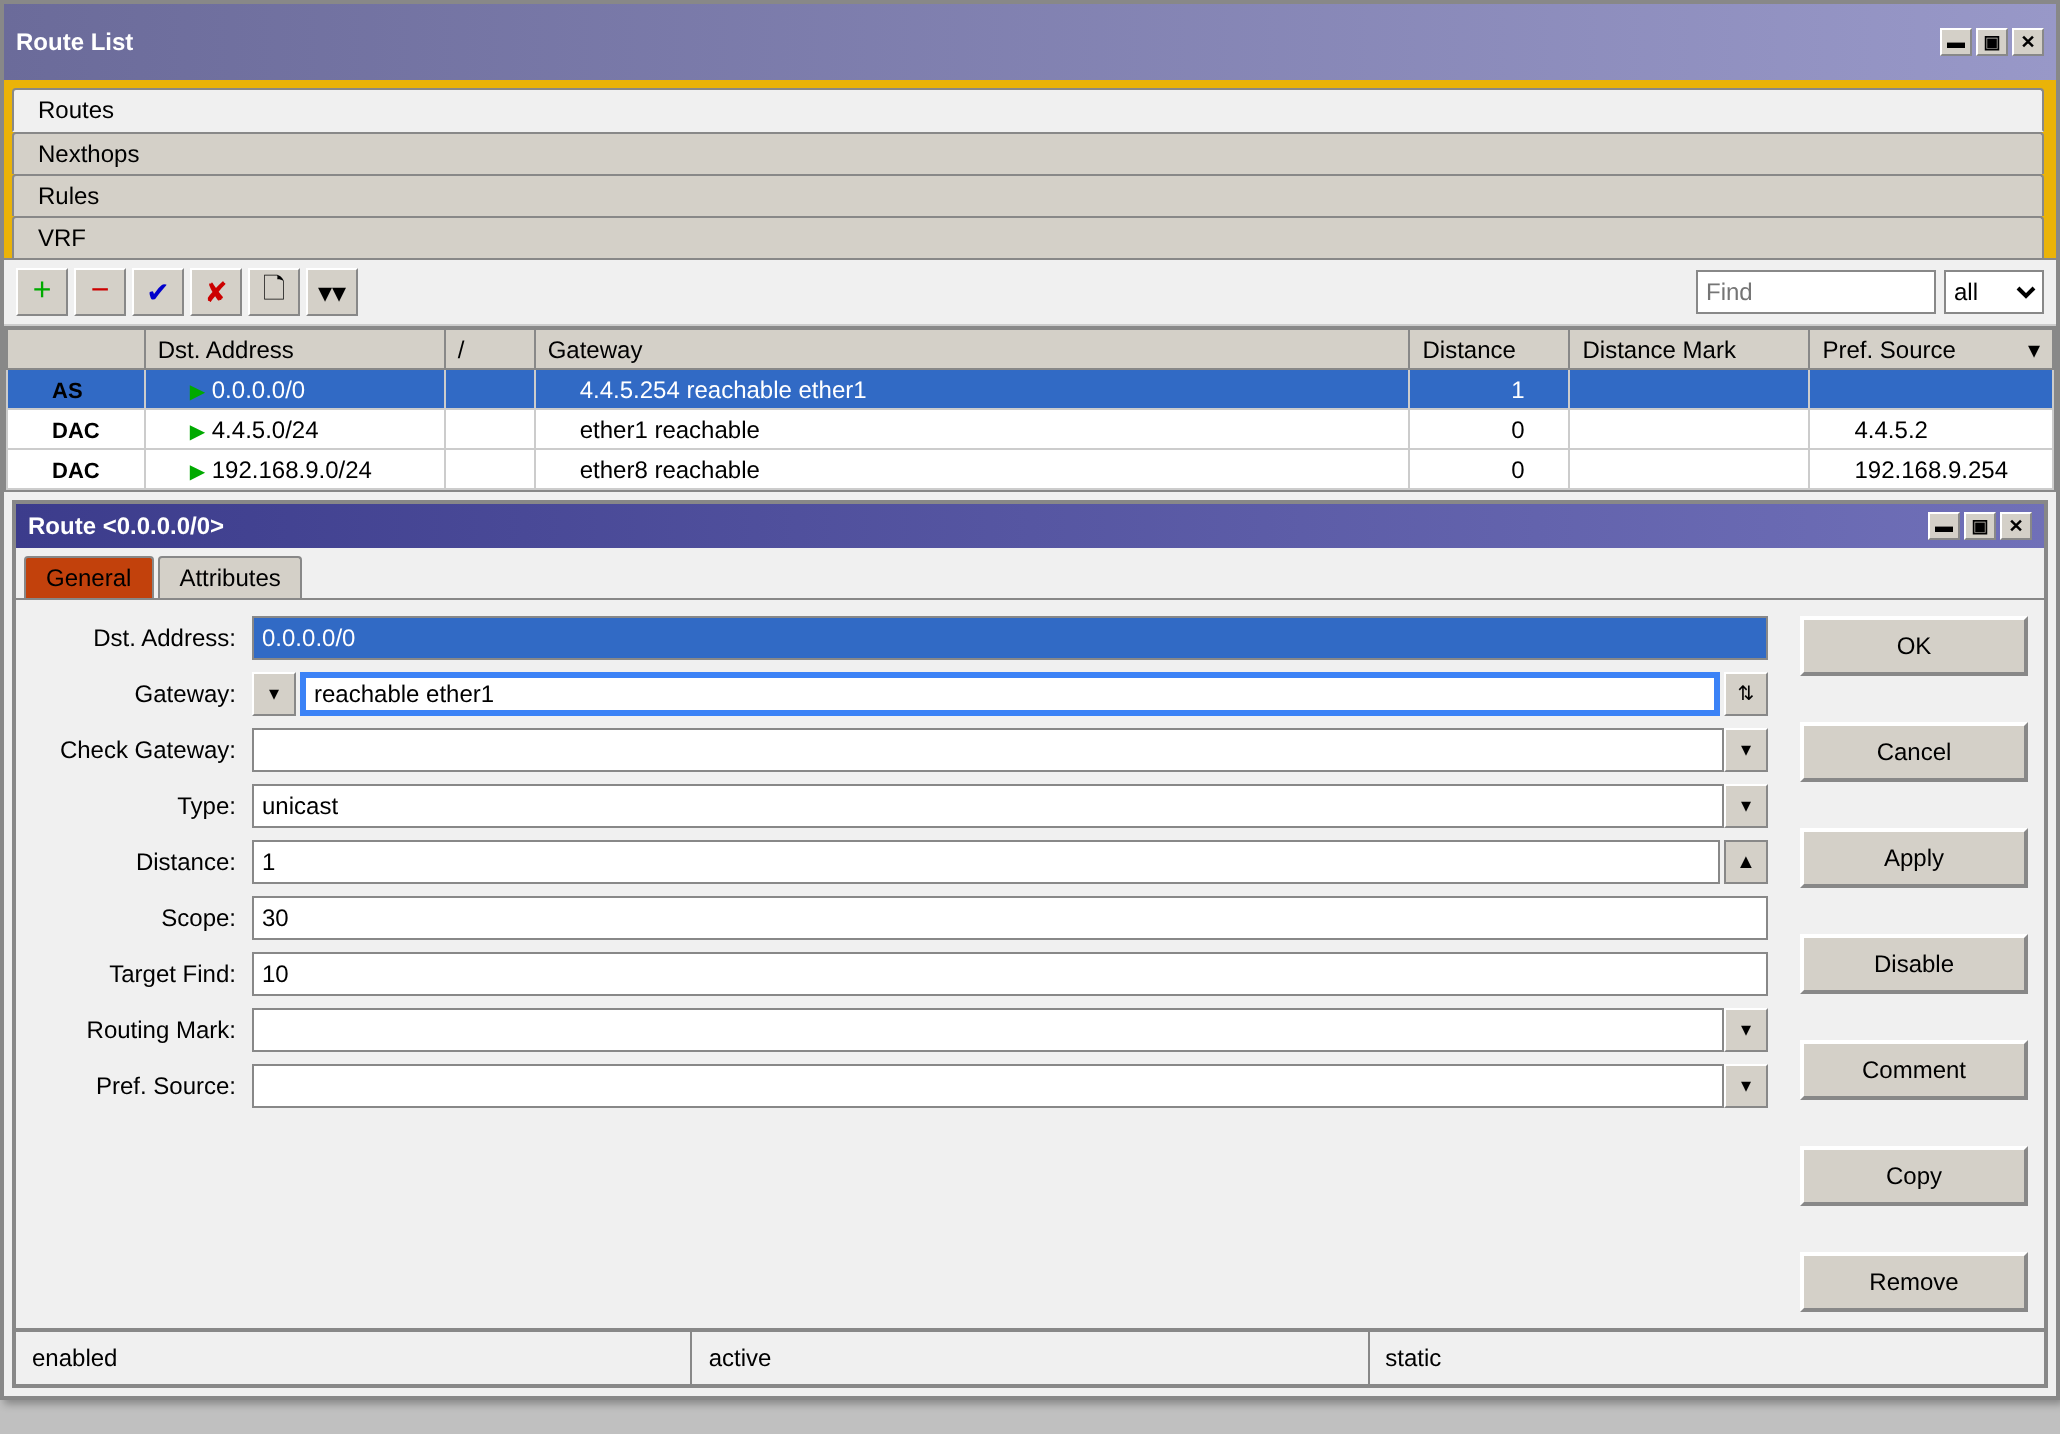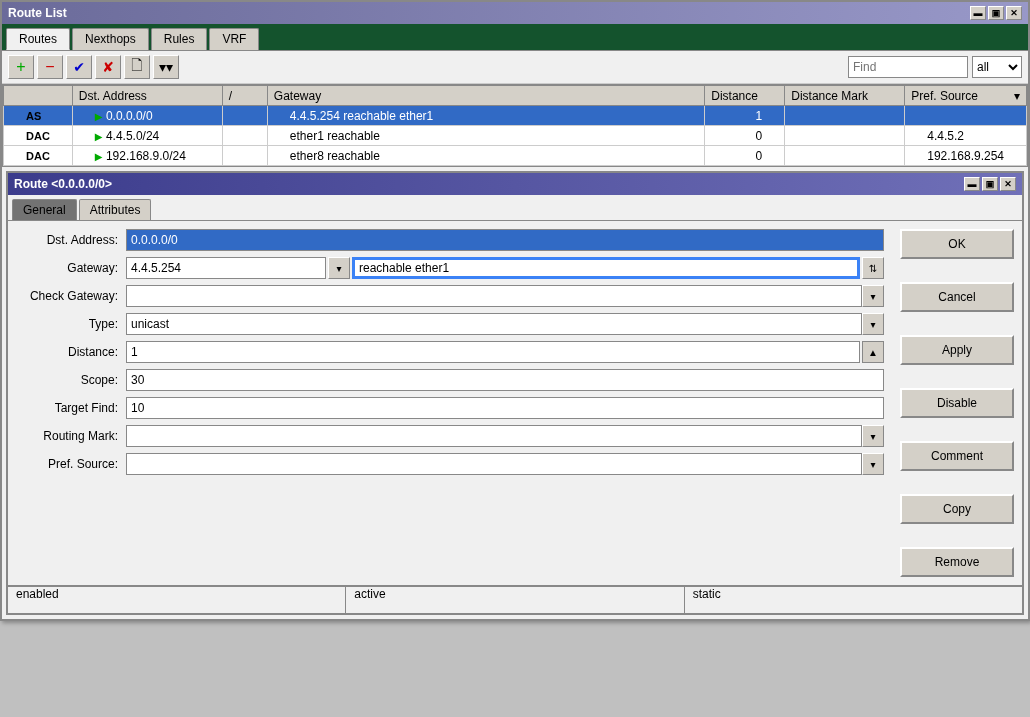--- a/index.html
+++ b/index.html
@@ -14,21 +14,21 @@
 
     .window {
       background: #f0f0f0;
       border: 2px solid #888;
       box-shadow: 2px 2px 4px rgba(0,0,0,0.3);
     }
 
     .title-bar {
       background: linear-gradient(to right, #6b6b9a, #9898c8);
       color: white;
-      padding: 3px 6px;
+      padding: 19px 6px;
       display: flex;
       align-items: center;
       justify-content: space-between;
       font-size: 12px;
       font-weight: bold;
       height: 22px;
     }
 
     .title-bar-buttons {
       display: flex;
@@ -52,22 +52,23 @@
 
     .outer-window {
       width: 1030px;
       background: #f0f0f0;
       border: 2px solid #888;
     }
 
     .tabs-row {
       display: flex;
       padding: 4px 4px 0 4px;
-      background: #14532d;
+      background: #eab308;
       border-bottom: 1px solid #888;
+      flex-direction: column;
     }
 
     .tab {
       padding: 3px 12px;
       border: 1px solid #888;
       border-bottom: none;
       background: #d4d0c8;
       cursor: pointer;
       font-size: 12px;
       margin-right: 2px;
@@ -213,21 +214,21 @@
       border: 1px solid #888;
       border-bottom: none;
       background: #d4d0c8;
       cursor: pointer;
       font-size: 12px;
       margin-right: 2px;
       border-radius: 2px 2px 0 0;
     }
 
     .sub-tab.active {
-      background: #737373;
+      background: #c2410c;
     }
 
     .form-row {
       display: flex;
       align-items: center;
       margin-bottom: 6px;
     }
 
     .form-label {
       width: 110px;
@@ -366,21 +367,21 @@
       height: 28px;
     }
 
     .status-section {
       flex: 1;
       border-right: 1px solid #888;
       padding: 0 8px;
       font-size: 12px;
       background: #f0f0f0;
       display: flex;
-      align-items: flex-start;
+      align-items: center;
     }
 
     .status-section:last-child {
       border-right: none;
     }
 
     .distance-row {
       display: flex;
       align-items: center;
       flex: 1;
@@ -511,21 +512,20 @@
       <div class="form-area">
 
         <div class="form-row">
           <span class="form-label">Dst. Address:</span>
           <input class="form-input full selected-blue" type="text" value="0.0.0.0/0" style="">
         </div>
 
         <div class="form-row">
           <span class="form-label">Gateway:</span>
           <div class="gateway-row">
-            <input class="gateway-left" type="text" value="4.4.5.254" style="">
             <div class="dropdown-btn">▾</div>
             <input class="gateway-right" type="text" value="reachable ether1" style="">
             <div class="updown-btn">⇅</div>
           </div>
         </div>
 
         <div class="form-row">
           <span class="form-label">Check Gateway:</span>
           <div class="check-gateway-row">
             <input class="check-input" type="text" value="" style="">

